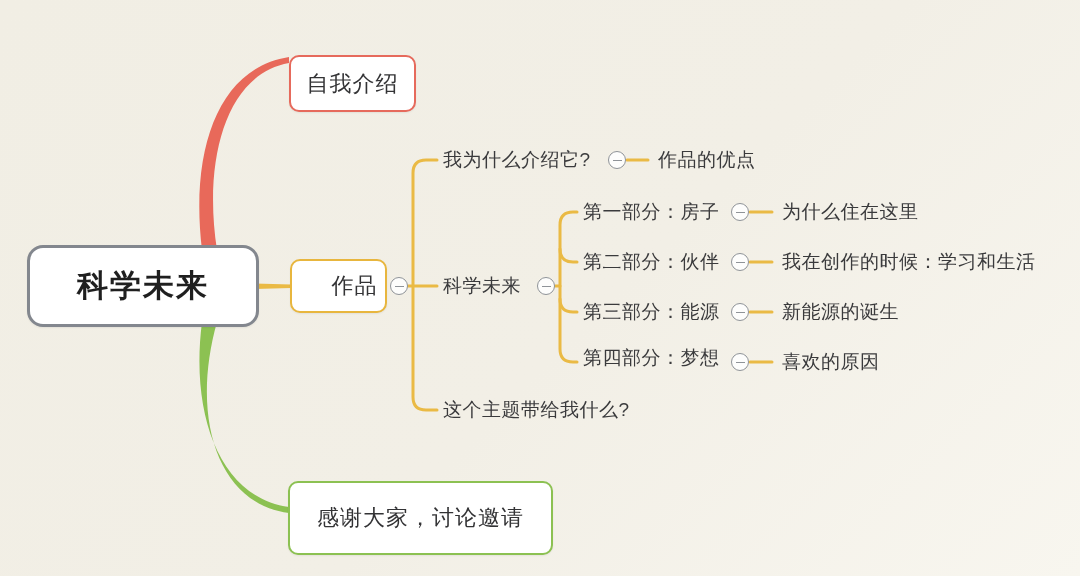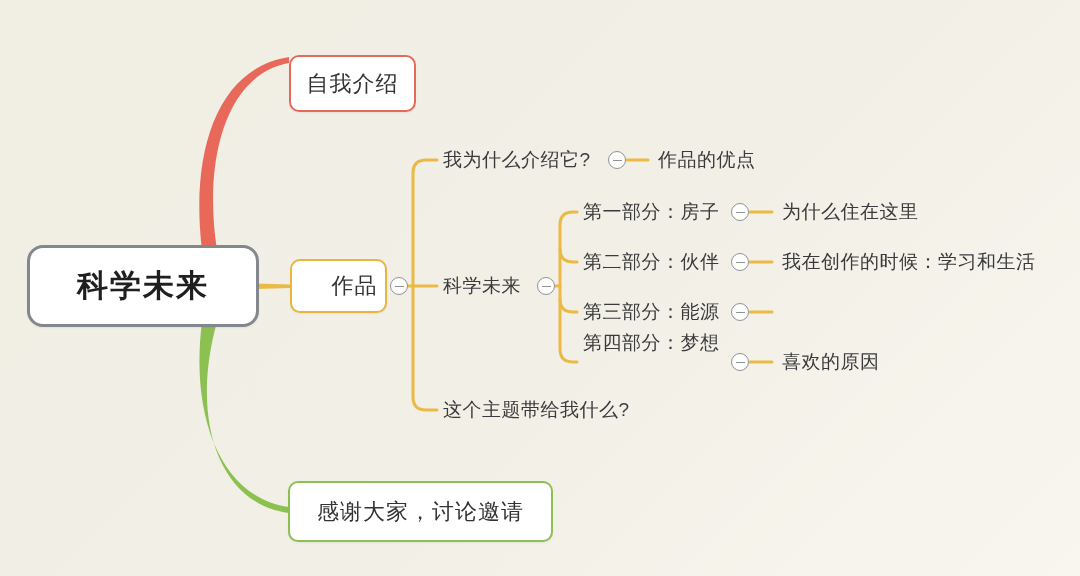--- a/index.html
+++ b/index.html
@@ -18,21 +18,21 @@
     font-size:22px;letter-spacing:1px;box-sizing:border-box;
     box-shadow:0 1px 2px rgba(0,0,0,0.06);white-space:nowrap;
   }
   .node.root{
     left:27px;top:245px;width:232px;height:82px;
     border:3px solid #83878e;border-radius:16px;
     font-size:31px;font-weight:700;color:#1f1f1f;letter-spacing:2px;
   }
   .node.intro{left:289px;top:39px;width:127px;height:57px;border:2.5px solid #e66a5c;margin-top:16px;}
   .node.works{left:290px;top:259px;width:97px;height:54px;border:2.5px solid #e8b63e;padding-left:32px;}
-  .node.thanks{left:288px;top:481px;width:265px;height:61px;border:2.5px solid #8cc152;}
+  .node.thanks{left:288px;top:481px;width:265px;height:74px;border:2.5px solid #8cc152;}
   .label{
     position:absolute;height:28px;line-height:28px;font-size:19px;color:#3a3a3c;
     white-space:nowrap;letter-spacing:0.5px;
   }
   .toggle{
     position:absolute;width:18px;height:18px;border-radius:50%;
     background:#fdfdfc;border:1.6px solid #8f9398;box-sizing:border-box;
     display:flex;align-items:center;justify-content:center;cursor:pointer;
   }
   .toggle .minus{width:9px;height:0;border-top:1.6px solid #8f9398;}
@@ -70,21 +70,22 @@
   <div class="label" style="left:658px;top:146px;">作品的优点</div>
   <div class="label" style="left:443px;top:146px;">我为什么介绍它?</div>
   <div class="label" style="left:443px;top:272px;">科学未来</div>
   <div class="label" style="left:443px;top:396px;">这个主题带给我什么?</div>
 
   <div class="label" style="left:583px;top:198px;">第一部分：房子</div>
   <div class="label" style="left:583px;top:248px;">第二部分：伙伴</div>
   <div class="label" style="left:782px;top:198px;">为什么住在这里</div>
   <div class="label" style="left:782px;top:248px;">我在创作的时候：学习和生活</div>
   <div class="label" style="left:583px;top:298px;text-align:right;">第三部分：能源</div>
-  <div class="label" style="left:583px;top:329px;">第四部分：梦想</div>
+  <div class="label" style="left:782px;top:298px;">新能源的诞生</div>
+  <div class="label" style="left:583px;top:344px;">第四部分：梦想</div>
   <div class="label" style="left:782px;top:348px;">喜欢的原因</div>
 
   <div class="toggle" style="left:390px;top:277px;">
       <span class="minus"></span>
     </div>
   <div class="toggle" style="left:608px;top:151px;">
       <span class="minus"></span>
     </div>
   <div class="toggle" style="left:537px;top:277px;">
       <span class="minus"></span>

